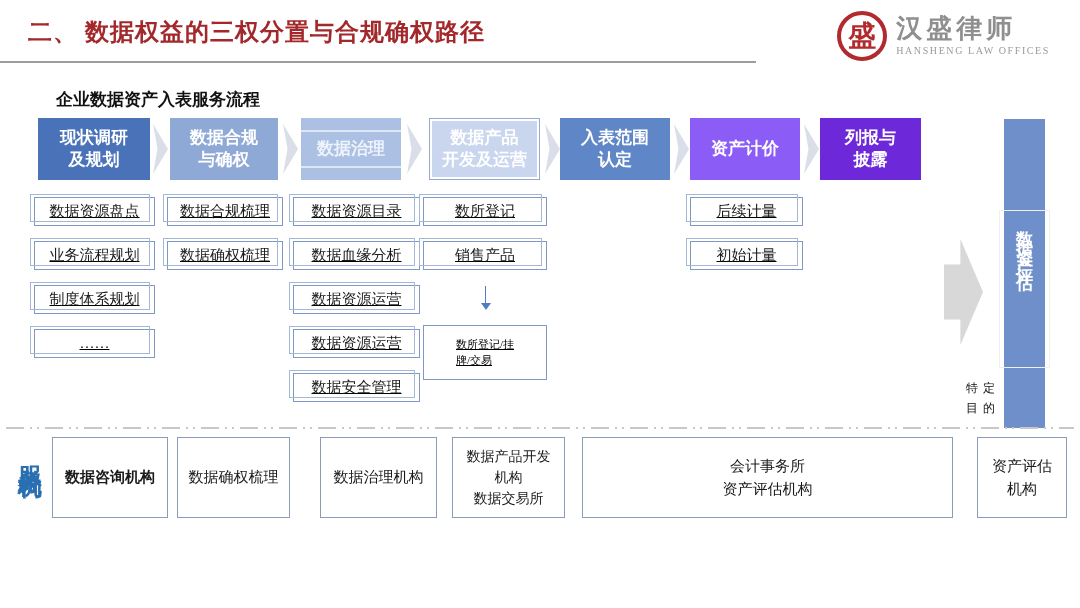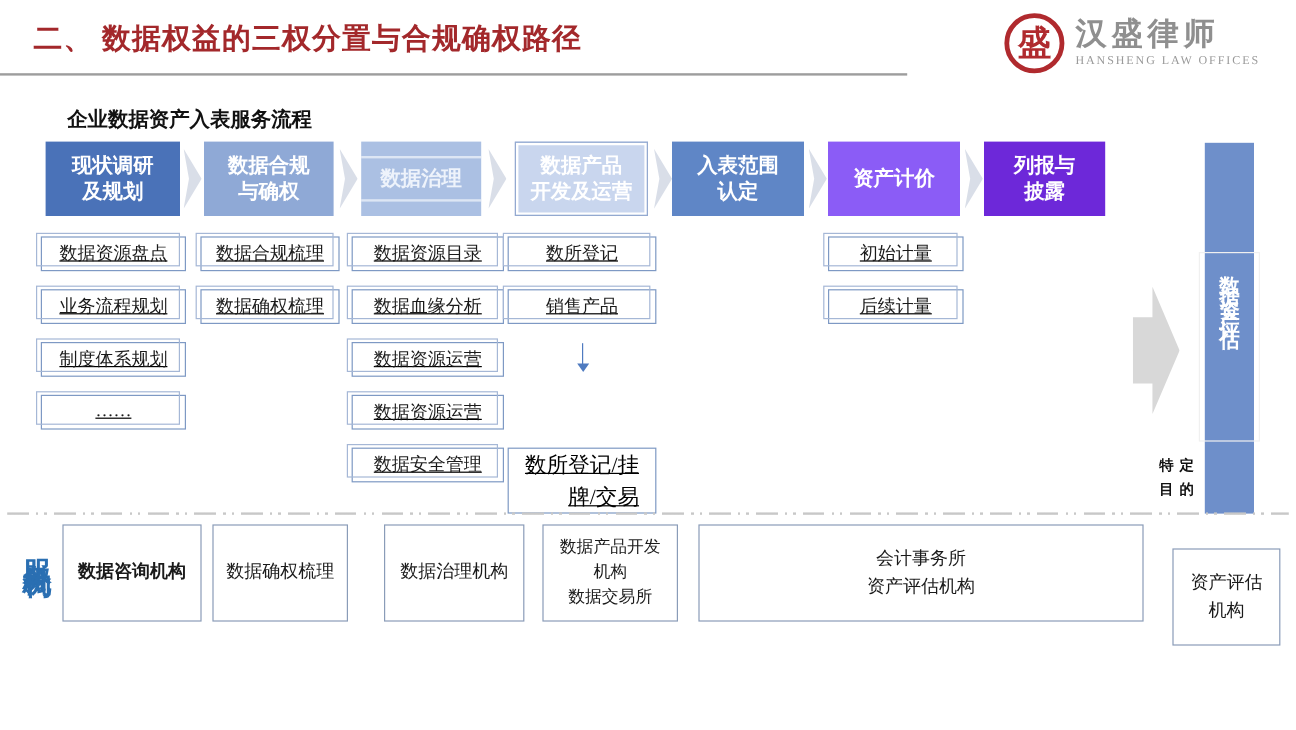--- a/index.html
+++ b/index.html
@@ -47,50 +47,50 @@
   .item{height:29px;border:1px solid #7e99c4;background:#fff;display:flex;align-items:center;
         justify-content:center;font-size:15px;color:#1a1a1a;position:relative;
         box-sizing:border-box;}
   .item::before{content:'';position:absolute;top:-4px;left:-5px;right:4px;bottom:3px;
         border:1px solid #a5b7d6;pointer-events:none;}
   .down-connector{align-self:center;width:0;height:22px;border-left:1.5px solid #4f7bc0;
         position:relative;margin:1px 0 2px;}
   .down-connector::after{content:'';position:absolute;left:-5px;bottom:-7px;
         border:5px solid transparent;border-top:7px solid #4f7bc0;}
   .exchange{height:55px;border:1px solid #7e99c4;background:#fff;display:flex;
-        align-items:center;justify-content:center;font-size:18px;text-align:right;
-        white-space:pre-line;line-height:1.45;box-sizing:border-box;margin-top:48px;}
+        align-items:center;justify-content:center;font-size:11px;text-align:left;
+        white-space:pre-line;line-height:1.45;box-sizing:border-box;}
 
   
   .bigarrow{position:absolute;left:944px;top:239px;width:39px;height:106px;background:#d8d8d8;
         clip-path:polygon(0 24%,42% 24%,42% 0,100% 50%,42% 100%,42% 76%,0 76%);
         filter:drop-shadow(0 0 1px #a6a6a6);}
   .bar{position:absolute;left:1004px;top:119px;width:41px;height:309px;background:#6e8fca;}
   .bar-frame{position:absolute;left:-5px;right:-5px;top:91px;bottom:60px;
         border:1px solid #f0f0f0;}
   .bar-label{position:absolute;left:50%;top:98px;transform:translateX(-50%);
         writing-mode:vertical-rl;text-orientation:upright;color:#fff;font-size:17px;
         font-weight:bold;letter-spacing:9px;}
-  .purpose{position:absolute;left:966px;top:378px;font-size:12px;font-weight:bold;color:#111;
+  .purpose{position:absolute;left:966px;top:378px;font-size:12px;font-weight:normal;color:#111;
         white-space:pre-line;letter-spacing:5px;line-height:1.7;}
 
   
   .dashline{position:absolute;left:6px;right:6px;top:427px;height:2px;
         background:repeating-linear-gradient(90deg,#c8c8c8 0 18px,transparent 18px 24px,
         #c8c8c8 24px 26px,transparent 26px 31px,#c8c8c8 31px 33px,transparent 33px 39px);}
   .provider-label{position:absolute;left:14px;top:447px;writing-mode:vertical-rl;
         text-orientation:upright;color:#2a6fb2;font-weight:bold;font-size:24px;
         letter-spacing:3px;}
   .pbox{position:absolute;top:437px;height:81px;border:1px solid #8a9cb8;background:#fff;
         display:flex;align-items:center;justify-content:center;text-align:center;
         font-size:15px;color:#1a1a1a;white-space:pre-line;line-height:1.5;
         box-sizing:border-box;}
   .p1{left:52px;width:116px;font-weight:bold;} .p2{left:177px;width:113px;} .p3{left:320px;width:117px;}
   .p4{left:452px;width:113px;font-size:14px;} .p5{left:582px;width:371px;}
-  .p6{left:977px;width:90px;margin-top:20px;}
+  .p6{left:977px;width:90px;}
 </style>
 </head>
 <body>
 
 <div class="slide">
 
   <div class="title">二、 数据权益的三权分置与合规确权路径</div>
   <div class="rule"></div>
   <div class="logo">
     <div class="logo-mark">盛</div>
@@ -142,22 +142,22 @@
 
   <div class="col c4">
     <div class="item">数所登记</div>
     <div class="item">销售产品</div>
     <div class="down-connector"></div>
     <div class="exchange">数所登记/挂
 牌/交易</div>
   </div>
 
   <div class="col c6">
+    <div class="item">后续计量</div>
     <div class="item">初始计量</div>
-    <div class="item">后续计量</div>
   </div>
 
   <div class="bigarrow"></div>
   <div class="bar">
     <div class="bar-frame"></div>
     <div class="bar-label">数据资产评估</div>
   </div>
   <div class="purpose">特定
 目的</div>
 

